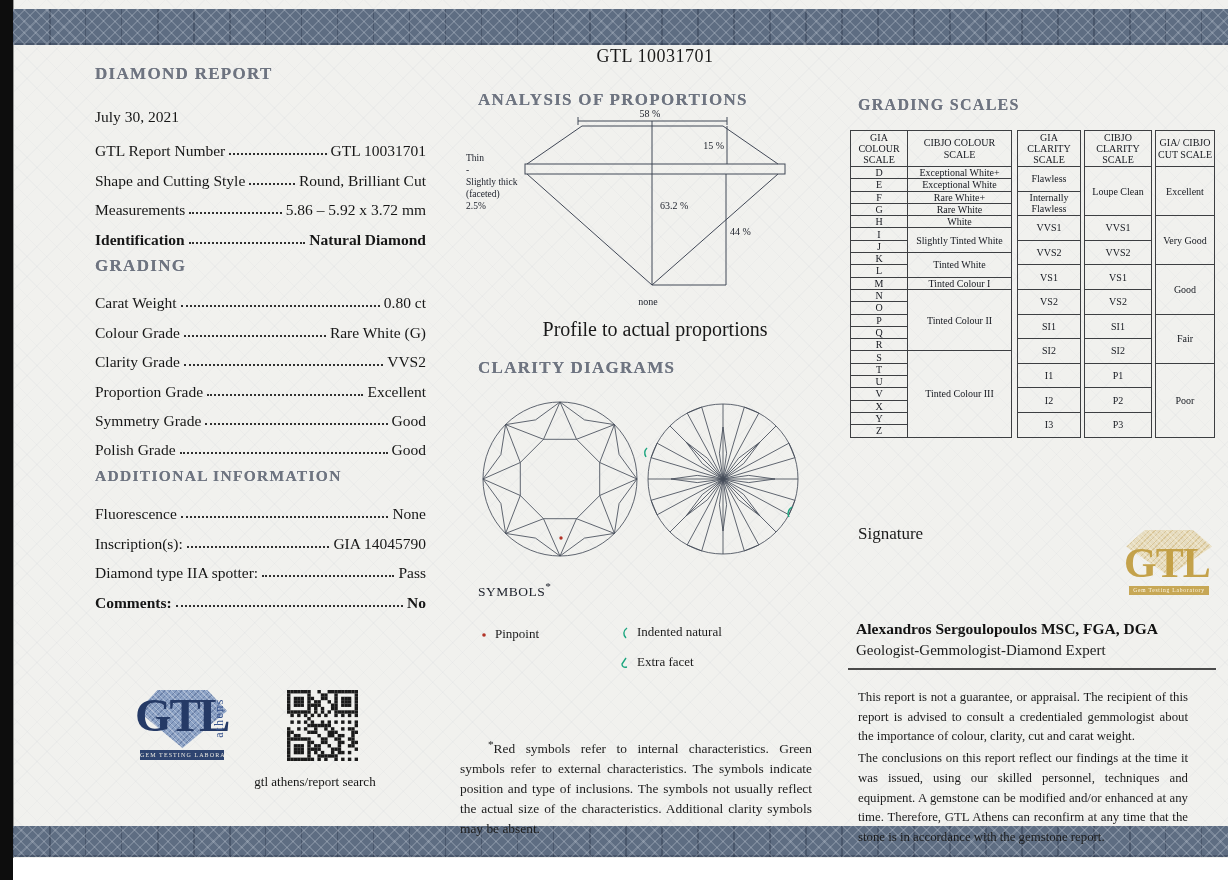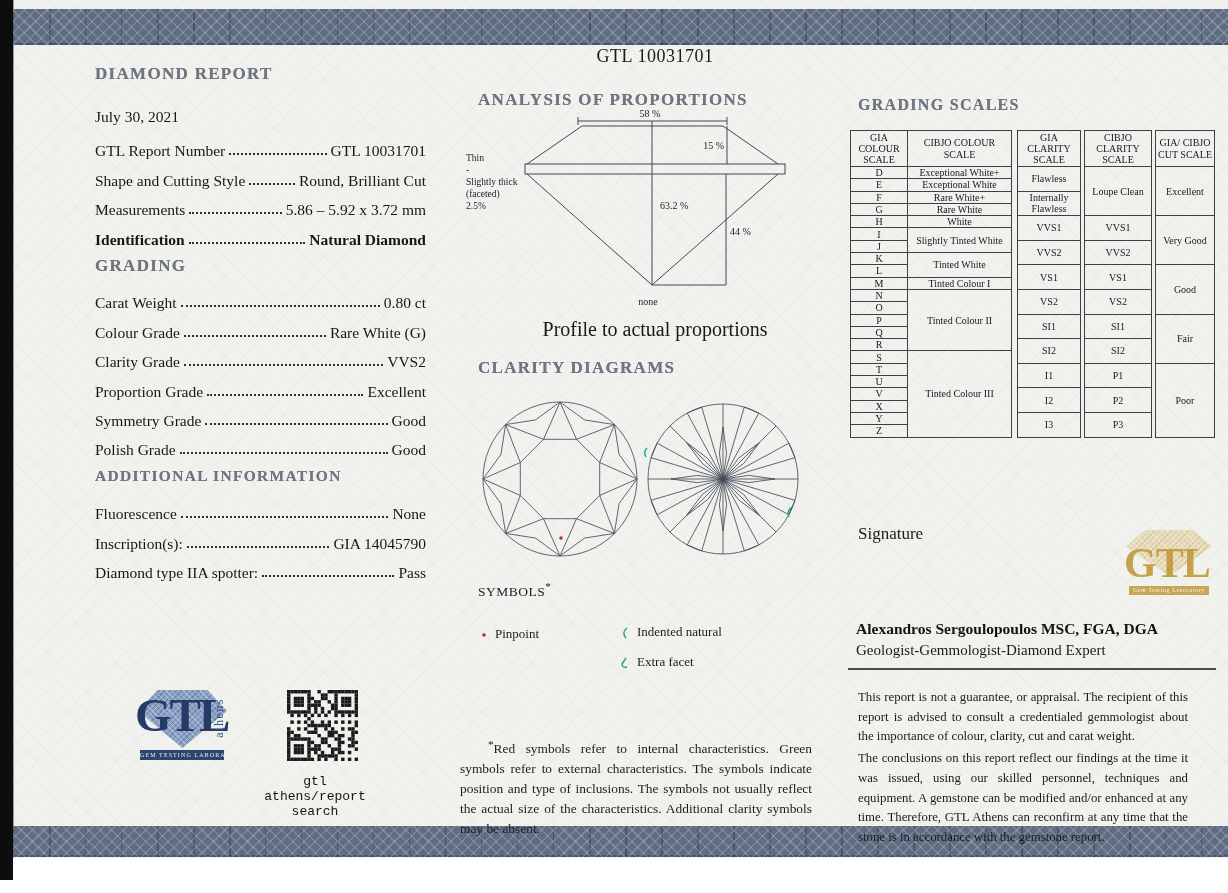--- a/index.html
+++ b/index.html
@@ -87,21 +87,21 @@
   .stamp-diamond { position:absolute; left:0; top:0; width:86px; height:46px;
     clip-path:polygon(22% 0, 78% 0, 100% 36%, 50% 100%, 0 36%);
     background-color:rgba(214,190,122,.40);
     background-image:
       repeating-linear-gradient(45deg, rgba(255,250,228,.35) 0 1px, transparent 1px 4px),
       repeating-linear-gradient(-45deg, rgba(186,146,58,.30) 0 1px, transparent 1px 4px); }
   .stamp-text { position:absolute; left:-2px; top:12px; font-size:42px; font-weight:bold; color:#c09a3a; letter-spacing:-1px; line-height:1; opacity:.9; }
   .stamp-ribbon { position:absolute; left:3px; top:56px; width:80px; height:9px; background:rgba(192,154,58,.85);
     color:#fdf8e8; font-size:5.5px; letter-spacing:.8px; text-align:center; line-height:9px; white-space:nowrap; overflow:hidden; }
 
-  .qr-caption { position:absolute; left:250px; top:774px; width:130px; text-align:center; font-size:13px; color:#141414;font-family:Liberation Mono, monospace; }
+  .qr-caption { position:absolute; left:250px; top:774px; width:130px; text-align:center; font-size:13px; color:#141414; }
 
   svg.abs { position:absolute; }
 </style>
 </head>
 <body>
 
 <div class="page">
   <div class="paper"></div>
   <div class="edge-strip"></div>
   <div class="band top"></div>
@@ -176,20 +176,25 @@
       </div>
       <div class="lrow">
         <span class="lbl">Inscription(s):</span>
         <span class="leader"></span>
         <span class="val">GIA 14045790</span>
       </div>
       <div class="lrow">
         <span class="lbl">Diamond type IIA spotter:</span>
         <span class="leader"></span>
         <span class="val">Pass</span>
+      </div>
+      <div class="lrow bold">
+        <span class="lbl">Comments:</span>
+        <span class="leader"></span>
+        <span class="val">No</span>
       </div>
     </div>
 
   <div class="logo">
     <div class="logo-diamond"></div>
     <div class="logo-text">GTL</div>
     <div class="logo-athens">athens</div>
     <div class="logo-ribbon">GEM TESTING LABORATORY</div>
   </div>
   <svg class="abs" id="qr-svg" style="left:287px; top:690px;" width="71" height="71">

